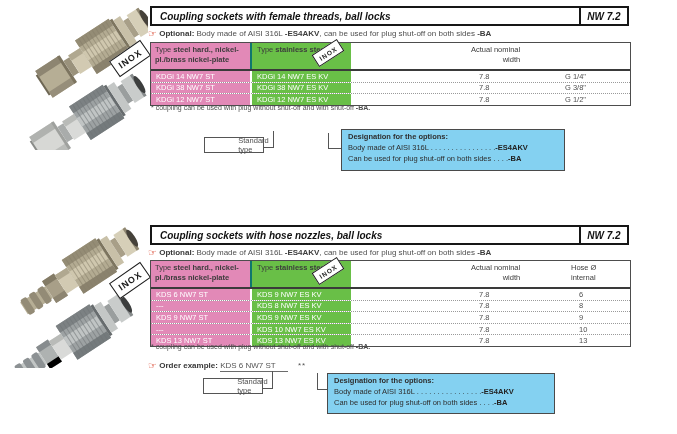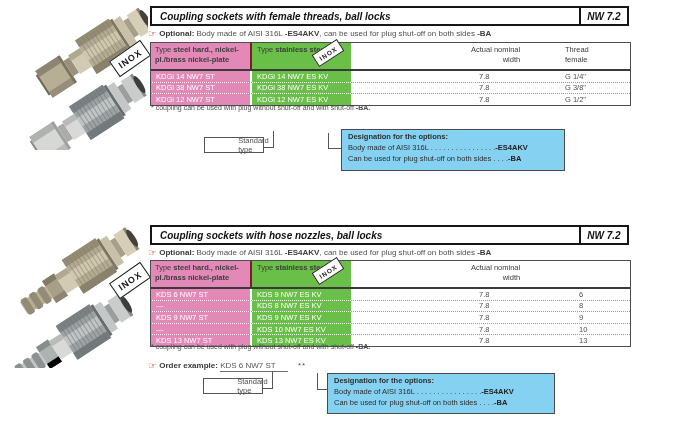--- a/index.html
+++ b/index.html
@@ -12,21 +12,21 @@
   .bar .nw{width:46px;align-self:stretch;border-left:2px solid #161616;display:flex;align-items:center;justify-content:center;font-size:10px;font-weight:bold;font-style:italic;color:#111;}
   
   .line{position:absolute;font-size:8px;color:#4f4f4f;white-space:nowrap;}
   .hand{color:#d9452e;font-family:"DejaVu Sans",sans-serif;font-size:10px;vertical-align:-1px;}
   .lbl{font-weight:bold;color:#383838;}
   b.tok{color:#3c3c3c;}
   
   .tbl{position:absolute;border:1.5px solid #4d4d4d;box-sizing:content-box;background:#fff;}
   .thead{display:grid;grid-template-columns:101px 99px 212px 1fr;height:26px;border-bottom:2px solid #3a3a3a;font-size:7.5px;color:#3c3c3c;}
   .th{display:flex;align-items:flex-start;padding-top:2px;box-sizing:border-box;line-height:1.3;}
-  .h1{background:var(--pink);color:#3c3c3c;padding-left:4px;padding-right:10px;border-right:2px solid #7f1d1d;}
+  .h1{background:var(--pink);color:#3c3c3c;padding-left:4px;padding-right:10px;border-right:2px solid #0f766e;}
   .h2{background:var(--green);color:#3c3c3c;padding-left:5px;position:relative;}
   .h3{padding-left:120px;white-space:pre-line;text-align:right;}
   .h4{padding-left:2px;white-space:pre-line;}
   .s2 .h4{padding-left:8px;}
   .hb{font-weight:bold;}
   .trow{display:grid;grid-template-columns:101px 99px 212px 1fr;height:10.6px;align-items:center;font-size:7.5px;}
   .trow + .trow{border-top:1px dotted #9a9a9a;}
   .tc{height:100%;display:flex;align-items:center;box-sizing:border-box;}
   .c1{background:var(--pink);color:#fff;padding-left:5px;border-right:2px solid #fff;}
   .c2{background:var(--green);color:#fff;padding-left:5px;}
@@ -135,22 +135,20 @@
   <div class="tbl" style="left:150px;top:42px;width:479px;">
     <div class="thead">
       <div class="th h1">
           <span><span>Type </span><span class="hb">steel hard., nickel-pl./brass nickel-plate</span></span>
         </div>
       <div class="th h2">
           <span><span>Type </span><span class="hb">stainless steel*</span></span>
         </div>
       <div class="th h3">Actual nominal
 width</div>
-      <div class="th h4">Thread
-female</div>
     </div>
     <div>
         <div class="trow">
           <div class="tc c1">KDGi 14 NW7 ST</div>
           <div class="tc c2">KDGi 14 NW7 ES KV</div>
           <div class="tc c3">7.8</div>
           <div class="tc c4">G 1/4"</div>
         </div>
         <div class="trow">
           <div class="tc c1">KDGi 38 NW7 ST</div>
@@ -274,20 +272,22 @@
   <div class="tbl" style="left:150px;top:42px;width:479px;">
     <div class="thead">
       <div class="th h1">
           <span><span>Type </span><span class="hb">steel hard., nickel-pl./brass nickel-plate</span></span>
         </div>
       <div class="th h2">
           <span><span>Type </span><span class="hb">stainless steel*</span></span>
         </div>
       <div class="th h3">Actual nominal
 width</div>
+      <div class="th h4">Hose Ø
+internal</div>
     </div>
     <div>
         <div class="trow">
           <div class="tc c1">KDS 6 NW7 ST</div>
           <div class="tc c2">KDS 9 NW7 ES KV</div>
           <div class="tc c3">7.8</div>
           <div class="tc c4">6</div>
         </div>
         <div class="trow">
           <div class="tc c1">---</div>

